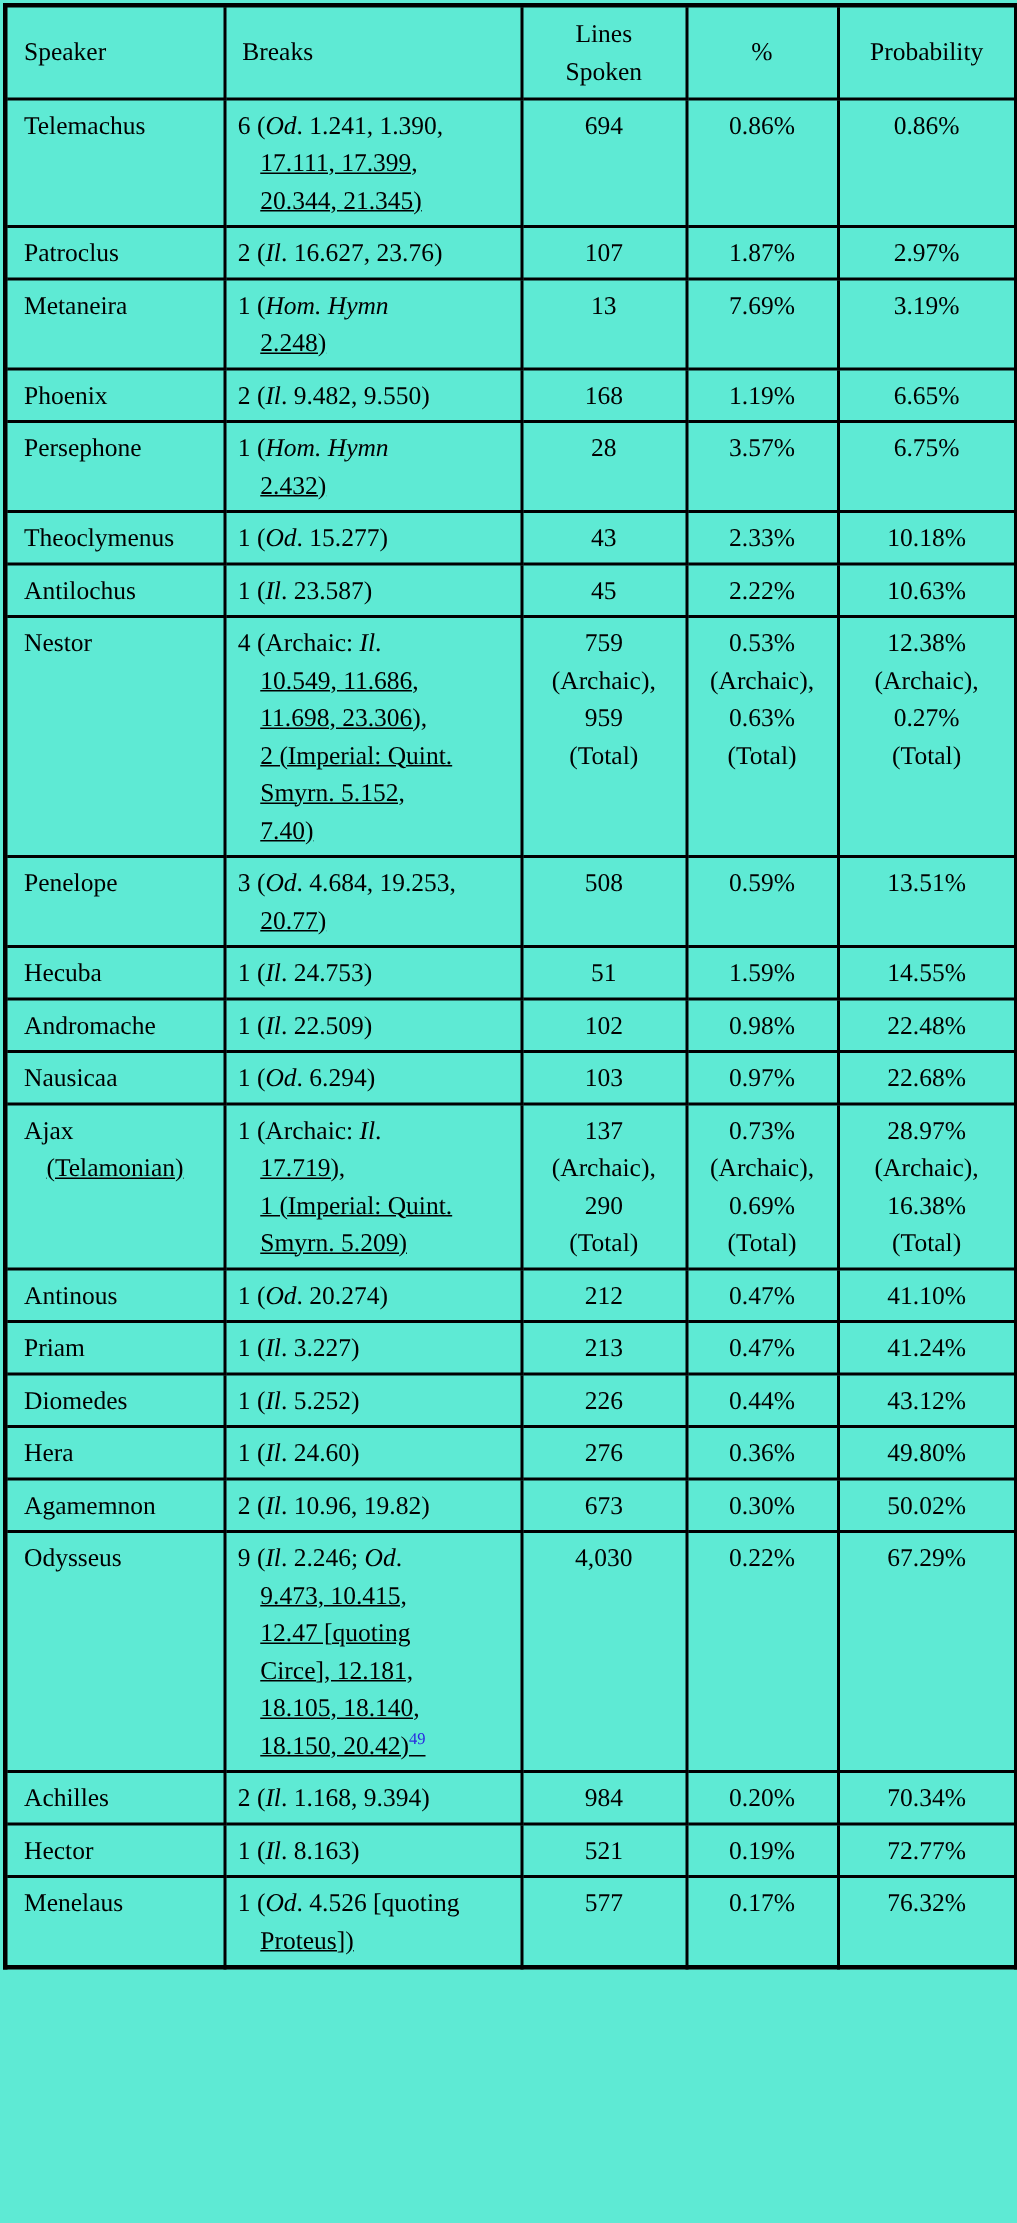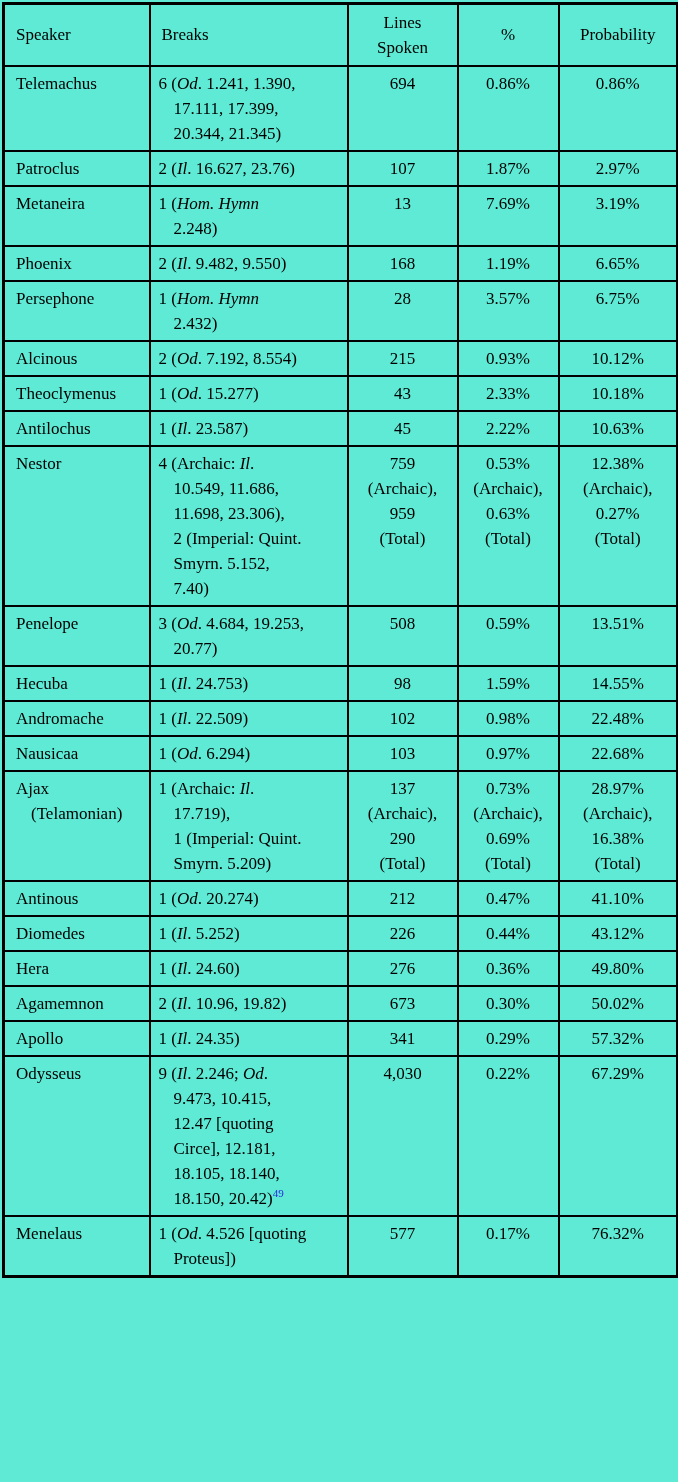--- a/index.html
+++ b/index.html
@@ -40,21 +40,21 @@
     text-align: center;
   }
   .speech-table thead th.left {
     text-align: left;
     padding-left: 11px;
   }
   td.speaker-cell { padding-left: 11px; }
   td.breaks-cell  { padding-left: 8px; margin-left: 40px; }
   td.num-cell     { text-align: center; }
   .line { white-space: nowrap; }
-  .line.cont { padding-left: 15px; }
+  .line.cont { padding-left: 15px; text-decoration: underline; }
   sup.fn {
     font-size: 11px;
     line-height: 0;
     vertical-align: super;
     text-decoration: none;
     text-align: right;
   }
 </style>
 </head>
 <body>
@@ -162,37 +162,20 @@
           </td>
           <td class="num-cell">
             <div class="line">3.57%</div>
           </td>
           <td class="num-cell">
             <div class="line">6.75%</div>
           </td>
         </tr>
         <tr>
           <td class="speaker-cell">
-            <div class="line">Alcinous</div>
-          </td>
-          <td class="breaks-cell">
-            <div class="line">2 (<i>Od</i>. 7.192, 8.554)</div>
-          </td>
-          <td class="num-cell">
-            <div class="line">215</div>
-          </td>
-          <td class="num-cell">
-            <div class="line">0.93%</div>
-          </td>
-          <td class="num-cell">
-            <div class="line">10.12%</div>
-          </td>
-        </tr>
-        <tr>
-          <td class="speaker-cell">
             <div class="line">Theoclymenus</div>
           </td>
           <td class="breaks-cell">
             <div class="line">1 (<i>Od</i>. 15.277)</div>
           </td>
           <td class="num-cell">
             <div class="line">43</div>
           </td>
           <td class="num-cell">
             <div class="line">2.33%</div>
@@ -268,21 +251,21 @@
           </td>
         </tr>
         <tr>
           <td class="speaker-cell">
             <div class="line">Hecuba</div>
           </td>
           <td class="breaks-cell">
             <div class="line">1 (<i>Il</i>. 24.753)</div>
           </td>
           <td class="num-cell">
-            <div class="line">98</div>
+            <div class="line">51</div>
           </td>
           <td class="num-cell">
             <div class="line">1.59%</div>
           </td>
           <td class="num-cell">
             <div class="line">14.55%</div>
           </td>
         </tr>
         <tr>
           <td class="speaker-cell">
@@ -360,20 +343,37 @@
           </td>
           <td class="num-cell">
             <div class="line">0.47%</div>
           </td>
           <td class="num-cell">
             <div class="line">41.10%</div>
           </td>
         </tr>
         <tr>
           <td class="speaker-cell">
+            <div class="line">Priam</div>
+          </td>
+          <td class="breaks-cell">
+            <div class="line">1 (<i>Il</i>. 3.227)</div>
+          </td>
+          <td class="num-cell">
+            <div class="line">213</div>
+          </td>
+          <td class="num-cell">
+            <div class="line">0.47%</div>
+          </td>
+          <td class="num-cell">
+            <div class="line">41.24%</div>
+          </td>
+        </tr>
+        <tr>
+          <td class="speaker-cell">
             <div class="line">Diomedes</div>
           </td>
           <td class="breaks-cell">
             <div class="line">1 (<i>Il</i>. 5.252)</div>
           </td>
           <td class="num-cell">
             <div class="line">226</div>
           </td>
           <td class="num-cell">
             <div class="line">0.44%</div>
@@ -407,37 +407,20 @@
             <div class="line">2 (<i>Il</i>. 10.96, 19.82)</div>
           </td>
           <td class="num-cell">
             <div class="line">673</div>
           </td>
           <td class="num-cell">
             <div class="line">0.30%</div>
           </td>
           <td class="num-cell">
             <div class="line">50.02%</div>
-          </td>
-        </tr>
-        <tr>
-          <td class="speaker-cell">
-            <div class="line">Apollo</div>
-          </td>
-          <td class="breaks-cell">
-            <div class="line">1 (<i>Il</i>. 24.35)</div>
-          </td>
-          <td class="num-cell">
-            <div class="line">341</div>
-          </td>
-          <td class="num-cell">
-            <div class="line">0.29%</div>
-          </td>
-          <td class="num-cell">
-            <div class="line">57.32%</div>
           </td>
         </tr>
         <tr>
           <td class="speaker-cell">
             <div class="line">Odysseus</div>
           </td>
           <td class="breaks-cell">
             <div class="line">9 (<i>Il</i>. 2.246; <i>Od</i>.</div>
             <div class="line cont">9.473, 10.415,</div>
             <div class="line cont">12.47 [quoting</div>
@@ -450,20 +433,54 @@
           </td>
           <td class="num-cell">
             <div class="line">0.22%</div>
           </td>
           <td class="num-cell">
             <div class="line">67.29%</div>
           </td>
         </tr>
         <tr>
           <td class="speaker-cell">
+            <div class="line">Achilles</div>
+          </td>
+          <td class="breaks-cell">
+            <div class="line">2 (<i>Il</i>. 1.168, 9.394)</div>
+          </td>
+          <td class="num-cell">
+            <div class="line">984</div>
+          </td>
+          <td class="num-cell">
+            <div class="line">0.20%</div>
+          </td>
+          <td class="num-cell">
+            <div class="line">70.34%</div>
+          </td>
+        </tr>
+        <tr>
+          <td class="speaker-cell">
+            <div class="line">Hector</div>
+          </td>
+          <td class="breaks-cell">
+            <div class="line">1 (<i>Il</i>. 8.163)</div>
+          </td>
+          <td class="num-cell">
+            <div class="line">521</div>
+          </td>
+          <td class="num-cell">
+            <div class="line">0.19%</div>
+          </td>
+          <td class="num-cell">
+            <div class="line">72.77%</div>
+          </td>
+        </tr>
+        <tr>
+          <td class="speaker-cell">
             <div class="line">Menelaus</div>
           </td>
           <td class="breaks-cell">
             <div class="line">1 (<i>Od</i>. 4.526 [quoting</div>
             <div class="line cont">Proteus])</div>
           </td>
           <td class="num-cell">
             <div class="line">577</div>
           </td>
           <td class="num-cell">

